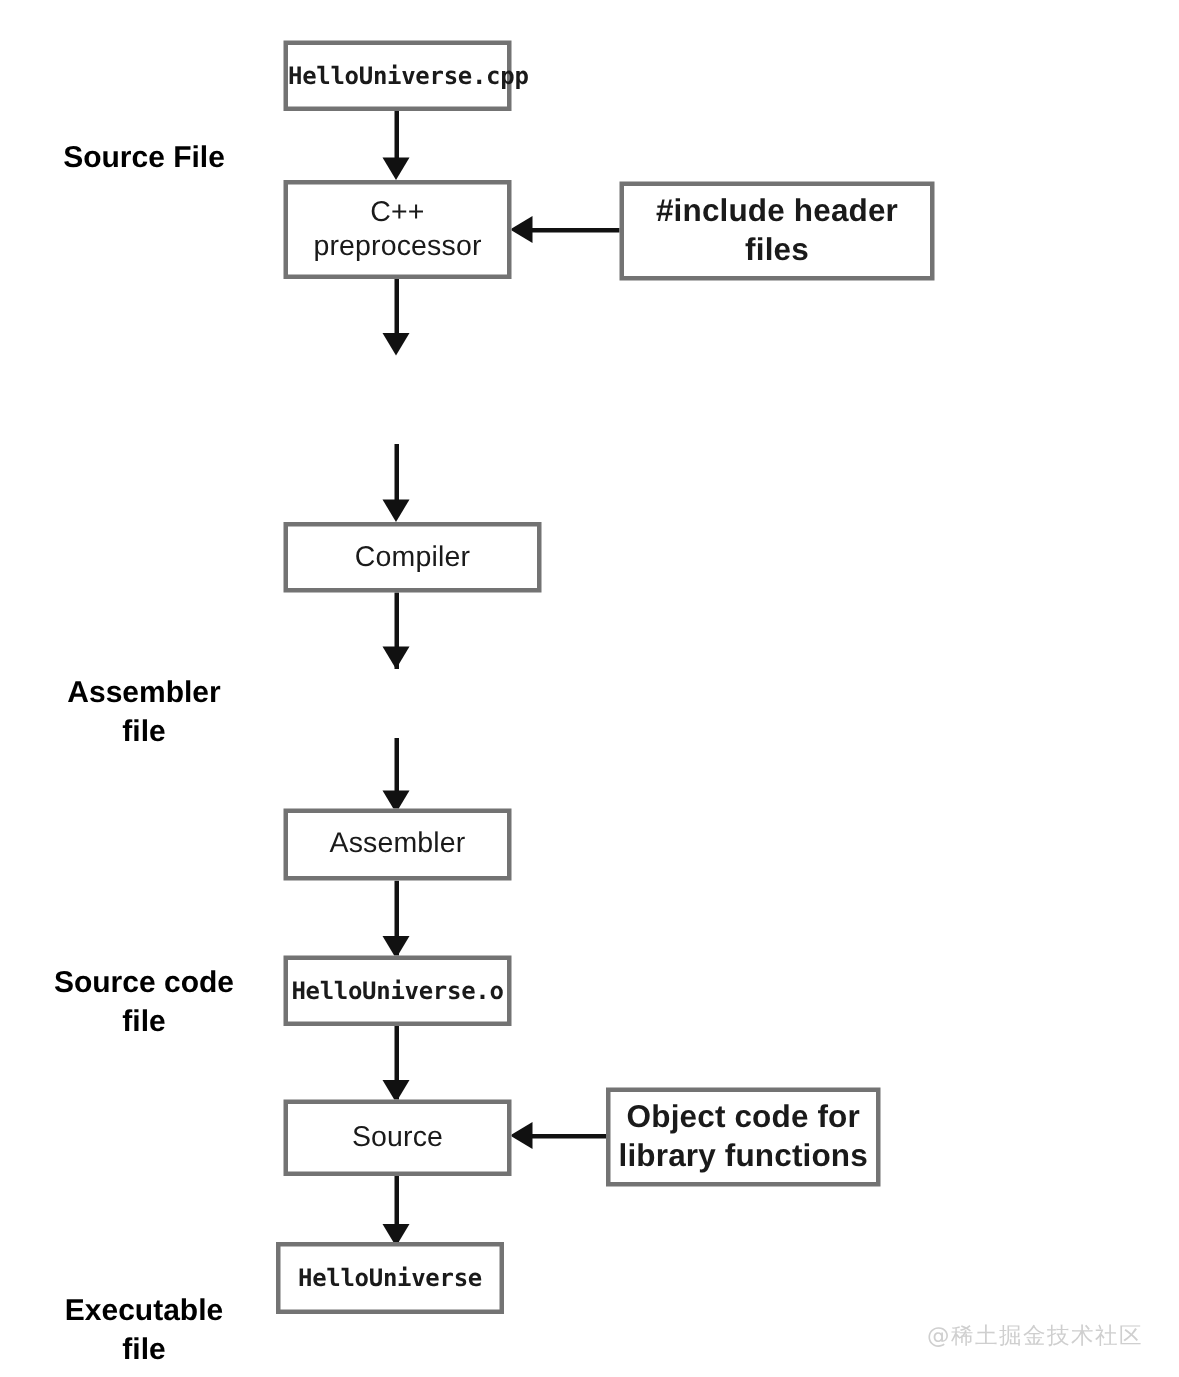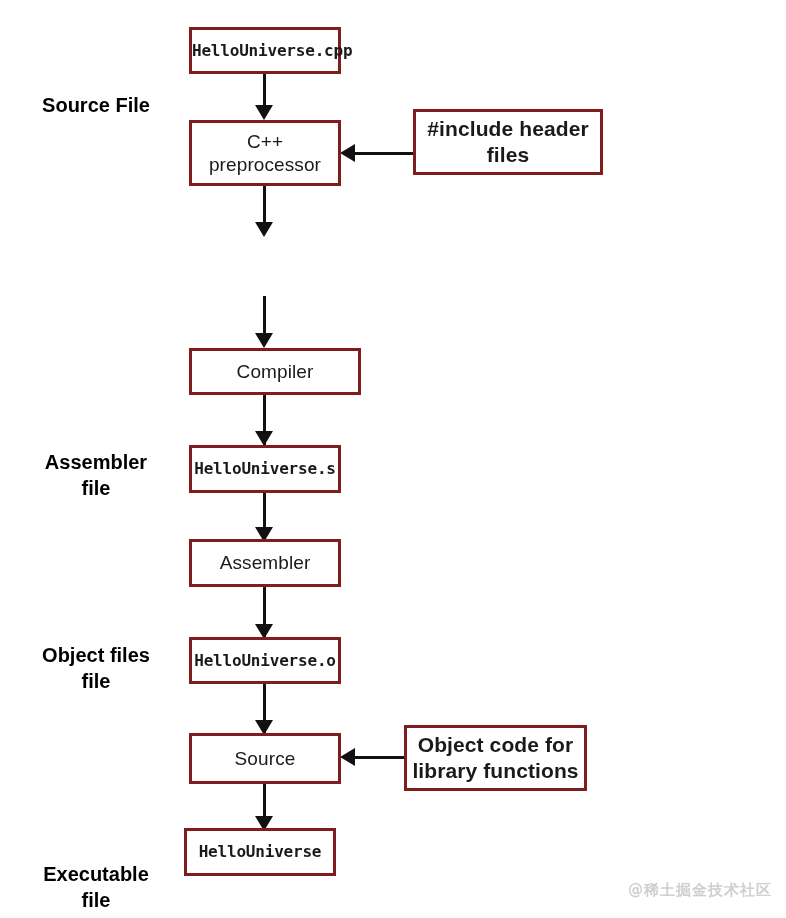--- a/index.html
+++ b/index.html
@@ -16,21 +16,21 @@
     width: 786px;
     height: 918px;
     background: #ffffff;
     overflow: hidden;
   }
 
   
   .node {
     position: absolute;
     box-sizing: border-box;
-    border: 3px solid #7f1d1d;
+    border: 3px solid #737373;
     background: #ffffff;
     display: flex;
     align-items: center;
     justify-content: center;
     text-align: center;
     line-height: 1.22;
     z-index: 3;
   }
   .node .txt {
     display: block;
@@ -103,42 +103,41 @@
     height: 0;
     border-top: 9px solid transparent;
     border-bottom: 9px solid transparent;
     border-right: 15px solid #111111;
     z-index: 2;
   }
 
   
   .watermark {
     position: absolute;
-    right: 14px;
+    right: 24px;
     bottom: 18px;
     font-family: "DejaVu Sans", sans-serif;
     font-size: 15px;
     color: #cfcfcf;
     letter-spacing: 1px;
     user-select: none;
     z-index: 4;
-    font-weight: bold;
   }
 </style>
 </head>
 <body>
 
 <div id="canvas">
 
   <div class="caption" style="left:16px; top:93px; width:160px;">Source File</div>
 
   <div class="caption" style="left:16px; top:450px; width:160px;">Assembler
 file</div>
 
-  <div class="caption" style="left:16px; top:643px; width:160px;">Object files
+  <div class="caption" style="left:16px; top:643px; width:160px;">Source code
 file</div>
 
   <div class="caption" style="left:16px; top:862px; width:160px;">Executable
 file</div>
 
   <div class="vline" style="left:263px; top:73px; height:38px;"></div>
   <div class="arrow-down" style="left:255px; top:105px;"></div>
 
   <div class="vline" style="left:263px; top:185px; height:45px;"></div>
   <div class="arrow-down" style="left:255px; top:222px;"></div>
@@ -169,33 +168,30 @@
 
   <div class="node file" style="left:189px; top:27px; width:152px; height:47px;">
     <span class="txt">HelloUniverse.cpp</span>
   </div>
 
   <div class="node proc" style="left:189px; top:120px; width:152px; height:66px;">
     <span class="txt">C++
 preprocessor</span>
   </div>
 
-  <div class="node side" style="left:413px; top:109px; width:190px; height:66px;">
+  <div class="node side" style="left:413px; top:121px; width:210px; height:66px;">
     <span class="txt">#include header
 files</span>
   </div>
 
 
   <div class="node proc" style="left:189px; top:348px; width:172px; height:47px;">
     <span class="txt">Compiler</span>
   </div>
 
-  <div class="node file" style="left:189px; top:445px; width:152px; height:48px;">
-    <span class="txt">HelloUniverse.s</span>
-  </div>
 
   <div class="node proc" style="left:189px; top:539px; width:152px; height:48px;">
     <span class="txt">Assembler</span>
   </div>
 
   <div class="node file" style="left:189px; top:637px; width:152px; height:47px;justify-content:flex-end;">
     <span class="txt">HelloUniverse.o</span>
   </div>
 
   <div class="node proc" style="left:189px; top:733px; width:152px; height:51px;">

